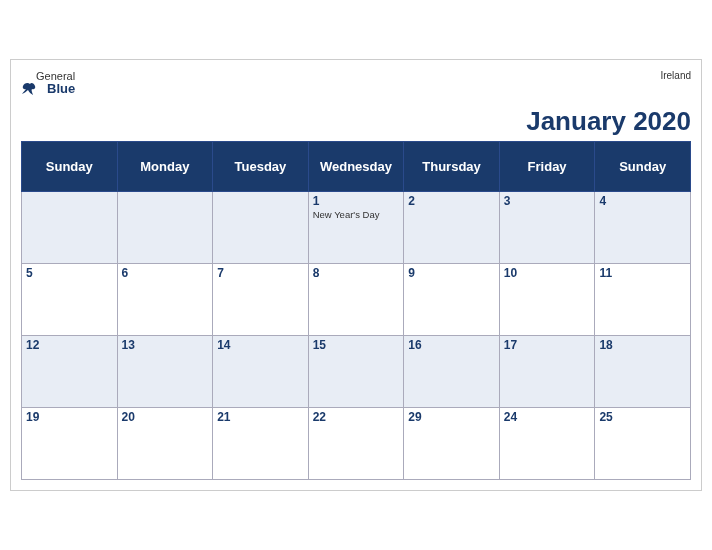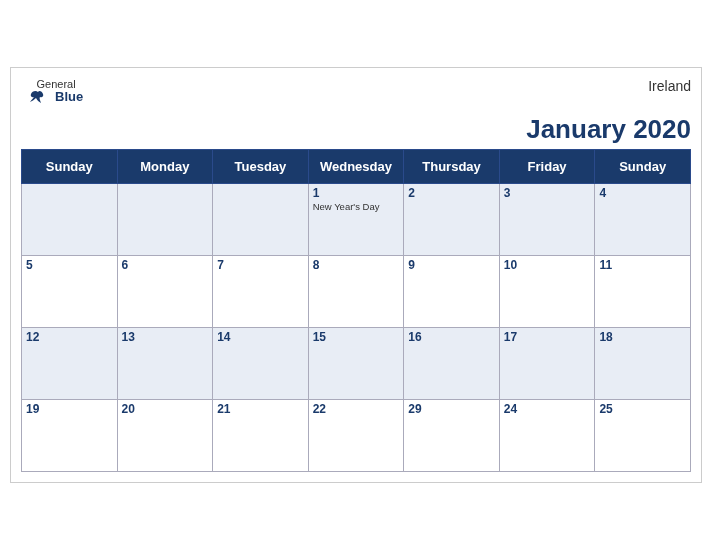--- a/index.html
+++ b/index.html
@@ -31,30 +31,30 @@
       font-weight: bold;
       color: #1a3a6b;
       text-align: right;
       flex: 1;
       margin-top: 36px;
     }
     .calendar-country {
       position: absolute;
       right: 0;
       top: 0;
-      font-size: 14px;
+      font-size: 10px;
       color: #333;
     }
     .logo-area {
       position: absolute;
-      left: 8px;
+      left: 0;
       top: 0;
       display: flex;
       flex-direction: column;
-      align-items: center;
+      align-items: flex-end;
       line-height: 1.1;
     }
     .logo-general {
       font-size: 11px;
       color: #333;
       font-weight: normal;
     }
     .logo-blue {
       font-size: 13px;
       color: #1a3a6b;
@@ -70,21 +70,21 @@
     .calendar-grid {
       width: 100%;
       border-collapse: collapse;
     }
     .calendar-grid th {
       background-color: #1a3a6b;
       color: #fff;
       font-size: 13px;
       font-weight: bold;
       text-align: center;
-      padding: 9px 0;
+      padding: 17px 0;
       border: 1px solid #2a4a8b;
     }
     .calendar-grid td {
       border: 1px solid #aab;
       vertical-align: top;
       height: 72px;
       padding: 2px 4px;
       width: calc(100%/7);
     }
     .day-number {

